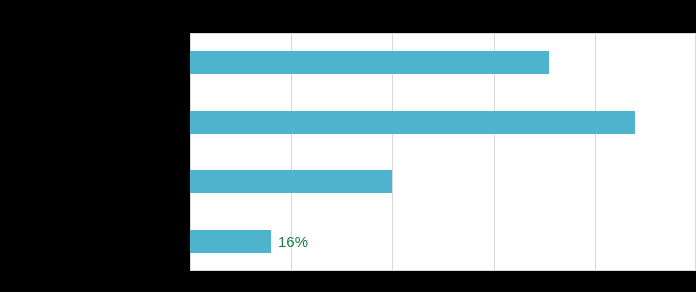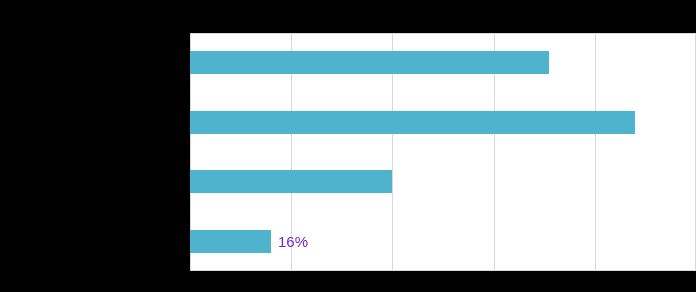--- a/index.html
+++ b/index.html
@@ -107,19 +107,19 @@
         <div class="bar-row" style="top: 77.75px; height: 23px;">
           <div class="bar" style="width: 445.28px; background: rgb(78, 179, 205);"></div>
           <span class="bar-label" style="color: rgb(255, 255, 255);">88%</span>
         </div>
         <div class="bar-row" style="top: 137.25px; height: 23px;">
           <div class="bar" style="width: 202.4px; background: rgb(78, 179, 205);"></div>
           <span class="bar-label" style="color: rgb(255, 255, 255);">40%</span>
         </div>
         <div class="bar-row" style="top: 196.75px; height: 23px;">
           <div class="bar" style="width: 80.96px; background: rgb(78, 179, 205);"></div>
-          <span class="bar-label" style="color: #6d28d9;">16%</span>
+          <span class="bar-label" style="color: #15803d;">16%</span>
         </div>
       </div>
 
   </div>
 
 </div>
 
 </body></html>

